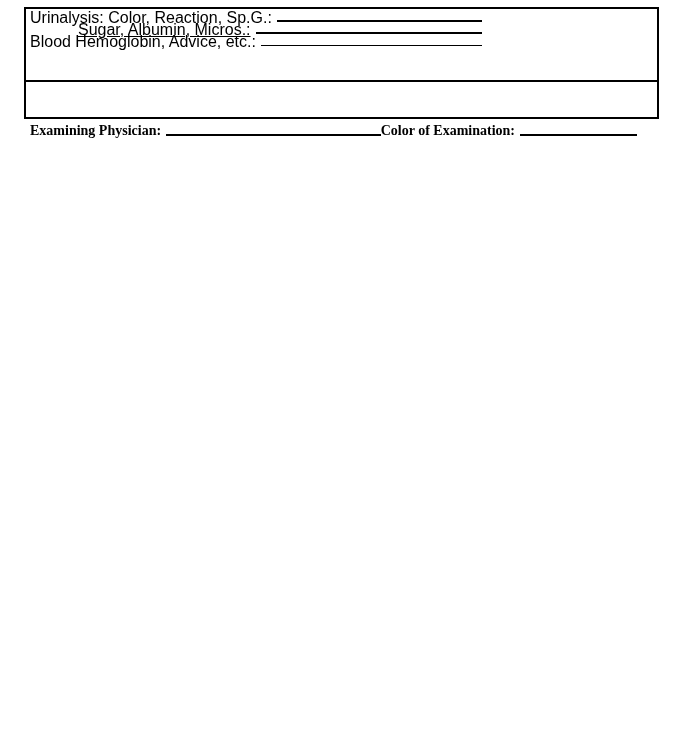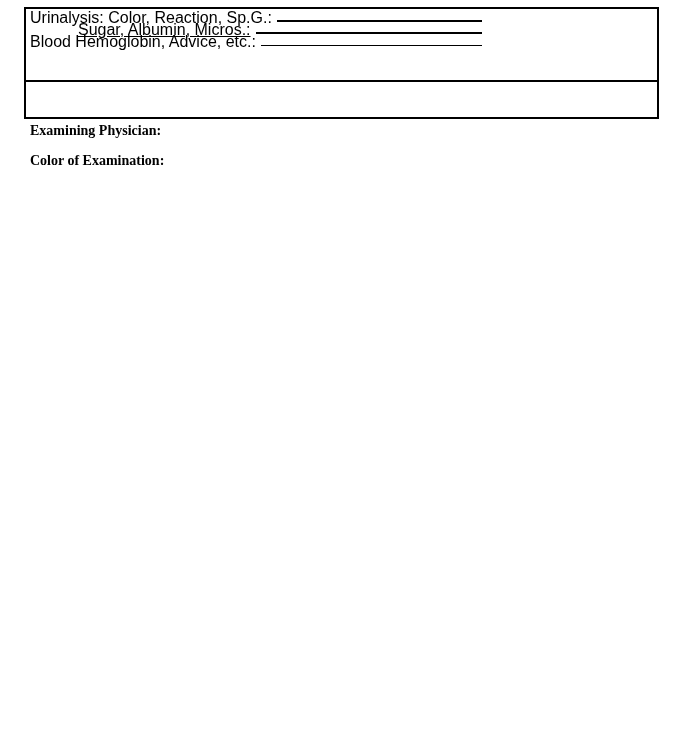--- a/index.html
+++ b/index.html
@@ -55,27 +55,26 @@
     height: 37px;
     font-size: 11px;
     line-height: 13px;
   }
   
   .signature-row {
     position: absolute;
     left: 30px; top: 122px;
     width: 607px;
     display: flex;
-    align-items: flex-start;
+    align-items: center;
     font-family: "Liberation Serif", serif;
     font-weight: bold;
     font-size: 14px;
     line-height: 17px;
     white-space: nowrap;
-    flex-direction: column;
   }
   .sig-label { flex: 0 0 auto; }
   .sig-line {
     border-bottom: 2px solid #000000;
     height: 12px;
     margin-bottom: 1px;
   }
   .sig-line.physician { flex: 1 1 auto; margin-left: 5px; }
   .sig-line.date { flex: 0 0 117px; margin-left: 5px; }
 </style>

